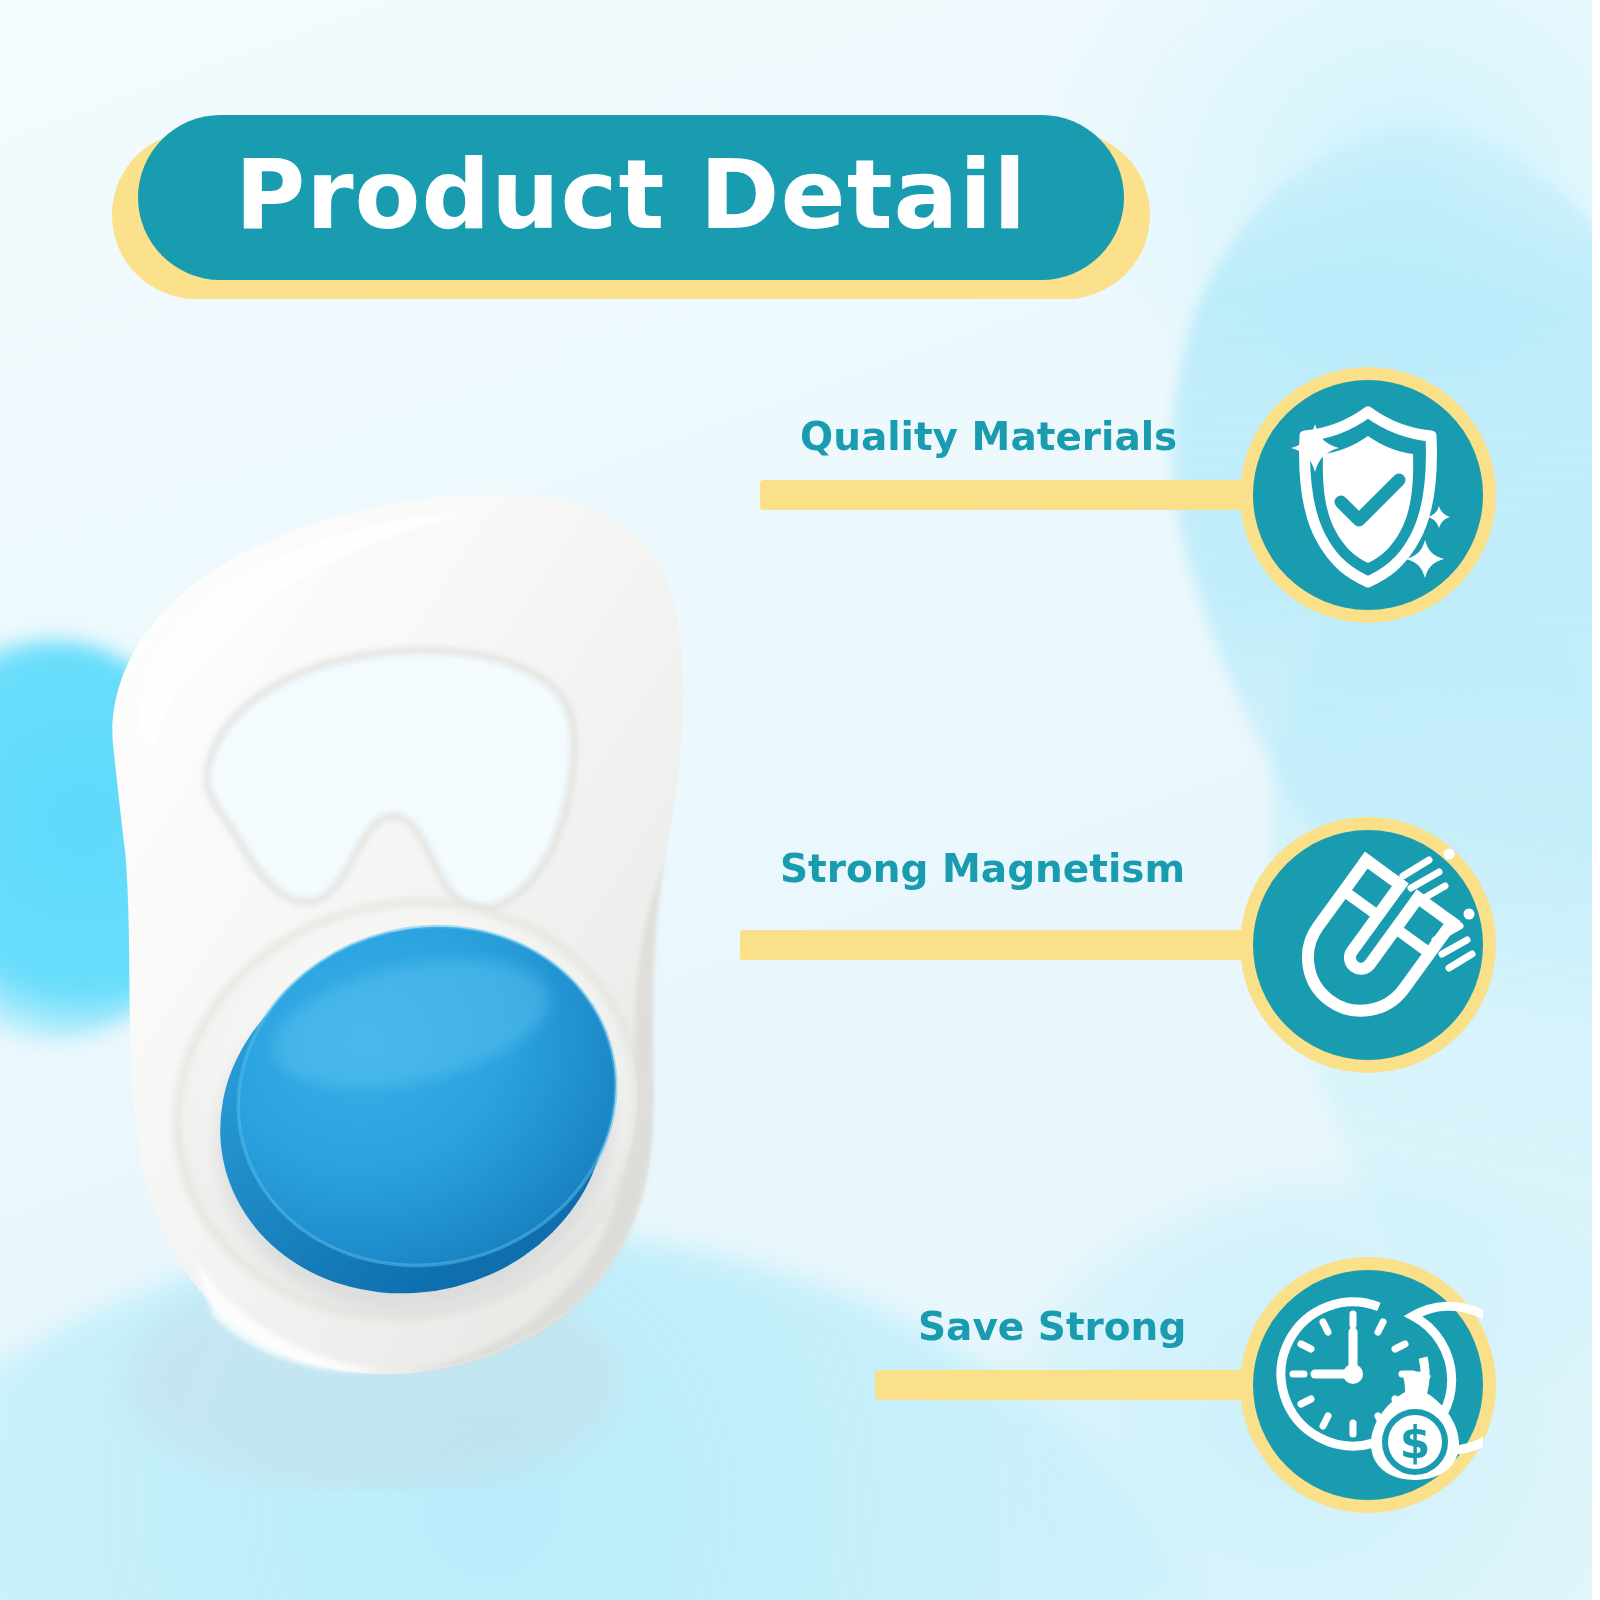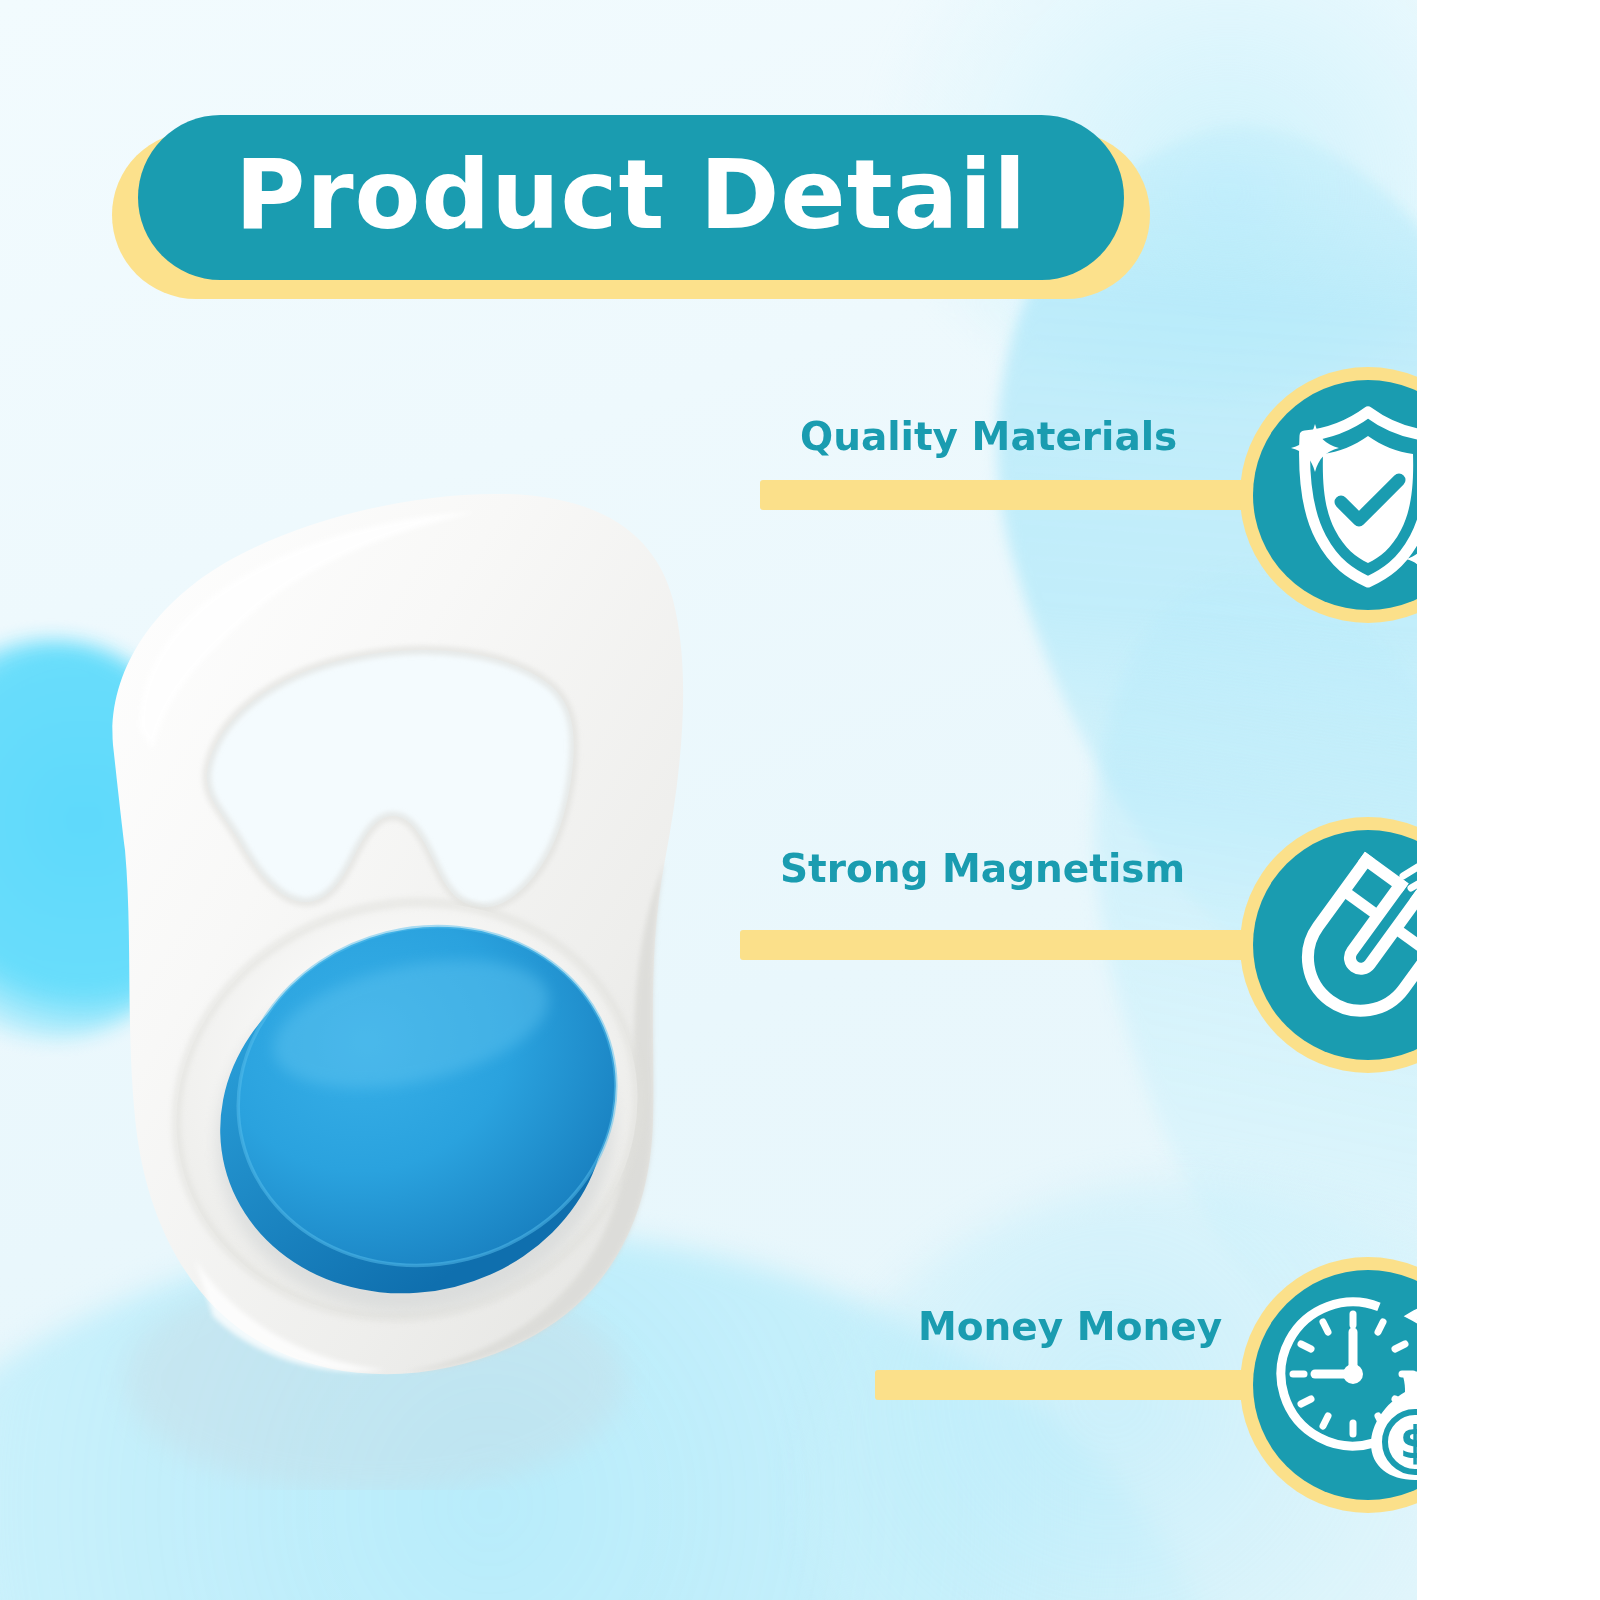--- a/index.html
+++ b/index.html
@@ -8,21 +8,21 @@
   }
   body {
     width: 1600px;
     height: 1600px;
     font-family: "Liberation Sans", sans-serif;
     overflow: hidden;
   }
 
   #stage {
     position: relative;
-    width: 1417px;
+    width: 1592px;
     height: 1600px;
     background: linear-gradient(160deg, #f2fbfe 0%, #eef9fd 30%, #e9f7fc 60%, #e6f6fb 100%);
     overflow: hidden;
   }
 
   
   .bg-layer {
     position: absolute;
     inset: 0;
     pointer-events: none;
@@ -398,21 +398,21 @@
             <line x1="196" y1="138" x2="219" y2="124"></line>
           </g>
           <circle cx="216" cy="84" r="5.5" fill="#ffffff"></circle>
         </svg>
       </div>
     </div>
   </div>
 
   <div class="feature" style="left:860px; top:1245px; width:640px;">
     <div class="feature-bar" style="left:15px; top:125px; width:400px;"></div>
-    <div class="feature-label" style="left:58px; top:62px;">Money Money</div>
+    <div class="feature-label" style="left:58px; top:62px;">Save Strong</div>
     <div class="feature-icon" style="left:380px; top:12px;">
       <div class="icon-ring"></div>
       <div class="icon-disc"></div>
       <div class="icon-art">
         <svg viewBox="0 0 230 230" xmlns="http://www.w3.org/2000/svg">
 
           <path d="M 163 172
                    A 72 72 0 1 0 160 46
                    A 72 72 0 0 1 163 172 Z" fill="none" stroke="#ffffff" stroke-width="9"></path>
           <circle cx="100" cy="104" r="72" fill="none" stroke="#ffffff" stroke-width="9" stroke-dasharray="330 70" transform="rotate(28 100 104)"></circle>

